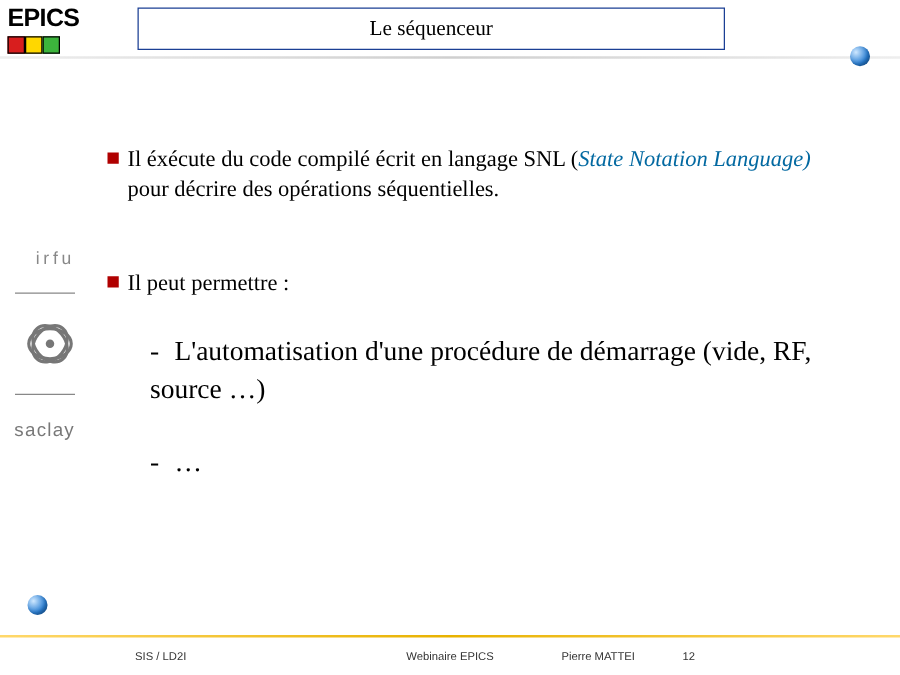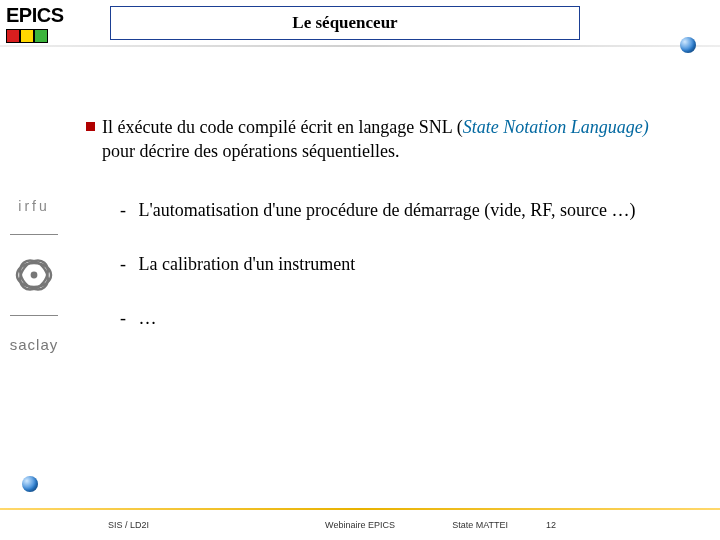--- a/index.html
+++ b/index.html
@@ -15,55 +15,55 @@
   .esq.y { background: #ffd700; }
   .esq.g { background: #3cb43c; }
 
   .title-box {
     position: absolute; top: 6px; left: 110px; width: 470px; height: 34px;
     border: 1.5px solid #1b3f94; background: #fff;
     display: flex; align-items: center; justify-content: center;
   }
   .title-box span {
     font-family: "Comic Sans MS", "Segoe Script", cursive;
-    font-size: 17px; font-weight: bold; color: #000;
+    font-size: 17px; font-weight: normal; color: #000;
   }
 
   .hr-line {
     position: absolute; top: 45px; left: 0; width: 720px; height: 2px;
     background: linear-gradient(to right, #eeeeee, #cfcfcf, #eeeeee);
   }
 
   .ball {
     width: 16px; height: 16px; border-radius: 50%;
     background: radial-gradient(circle at 30% 30%, #cfe8ff, #2a7fd4 60%, #104a88);
     box-shadow: inset -2px -2px 3px rgba(0,0,0,0.2);
     position: absolute;
   }
   .ball.top-right { top: 37px; right: 24px; }
   .ball.bottom-left { bottom: 48px; left: 22px; }
 
-  .side-logos { position: absolute; top: 198px; left: 8px; width: 52px; display: flex; flex-direction: column; align-items: center; gap: 20px; }
+  .side-logos { position: absolute; top: 198px; left: 8px; width: 52px; display: flex; flex-direction: column; align-items: flex-end; gap: 20px; }
   .irfu { font-family: Arial, sans-serif; font-size: 14px; letter-spacing: 3px; color: #888; font-weight: 500; }
   .side-hr { width: 48px; height: 1px; background: #888; }
   .cea { width: 40px; height: 40px; }
   .saclay { font-family: Arial, sans-serif; font-size: 15px; letter-spacing: 1px; color: #787878; }
 
   .content {
     position: absolute; left: 86px; top: 115px; width: 590px;
     font-family: "Comic Sans MS", "Segoe Script", cursive;
     font-size: 18px; color: #000; line-height: 1.35;
   }
   .bullet { position: relative; padding-left: 16px; margin-bottom: 34px; }
   .bullet::before {
     content: ""; position: absolute; left: 0; top: 7px; width: 9px; height: 9px;
     background: #b00000;
   }
   .italic { font-style: italic; color: #0369a1; }
-  .sub { margin-left: 34px; font-size: 18px; margin-bottom: 30px; }
+  .sub { margin-left: 34px; font-size: 22px; margin-bottom: 30px; }
   .sub .dash { display: inline-block; width: 14px; }
 
   .bottom-hr {
     position: absolute; bottom: 30px; left: 0; width: 720px; height: 2px;
     background: linear-gradient(to right, #ffd86b, #e8b200 50%, #ffd86b);
   }
 
   .footer {
     position: absolute; bottom: 6px; left: 0; width: 568px; height: 22px;
     font-family: Arial, sans-serif; font-size: 9px; color: #333;
@@ -105,38 +105,37 @@
     </svg>
     <div class="side-hr"></div>
     <div class="saclay">saclay</div>
   </div>
 
   <div class="content">
     <div class="bullet">
       <span>Il éxécute du code compilé écrit en langage SNL (</span><span class="italic">State Notation Language)</span><span> pour décrire des opérations séquentielles.</span>
     </div>
 
+    <div class="bullet" style="margin-top:50px; margin-bottom:28px;">
+      <span>Il peut permettre  :</span>
+    </div>
 
     <div class="sub">
       <span class="dash">-</span>
       <span>L'automatisation d'une procédure de démarrage (vide, RF, source …)</span>
-    </div>
-    <div class="sub">
-      <span class="dash">-</span>
-      <span>La calibration d'un instrument</span>
     </div>
     <div class="sub">
       <span class="dash">-</span>
       <span>…</span>
     </div>
   </div>
 
   <div class="ball bottom-left"></div>
   <div class="bottom-hr"></div>
 
   <div class="footer">
     <div class="f-left">SIS / LD2I</div>
     <div class="f-center">Webinaire EPICS</div>
-    <div class="f-right">State MATTEI</div>
+    <div class="f-right">Pierre MATTEI</div>
     <div class="f-num">12</div>
   </div>
 
 </div>
 
 </body></html>

